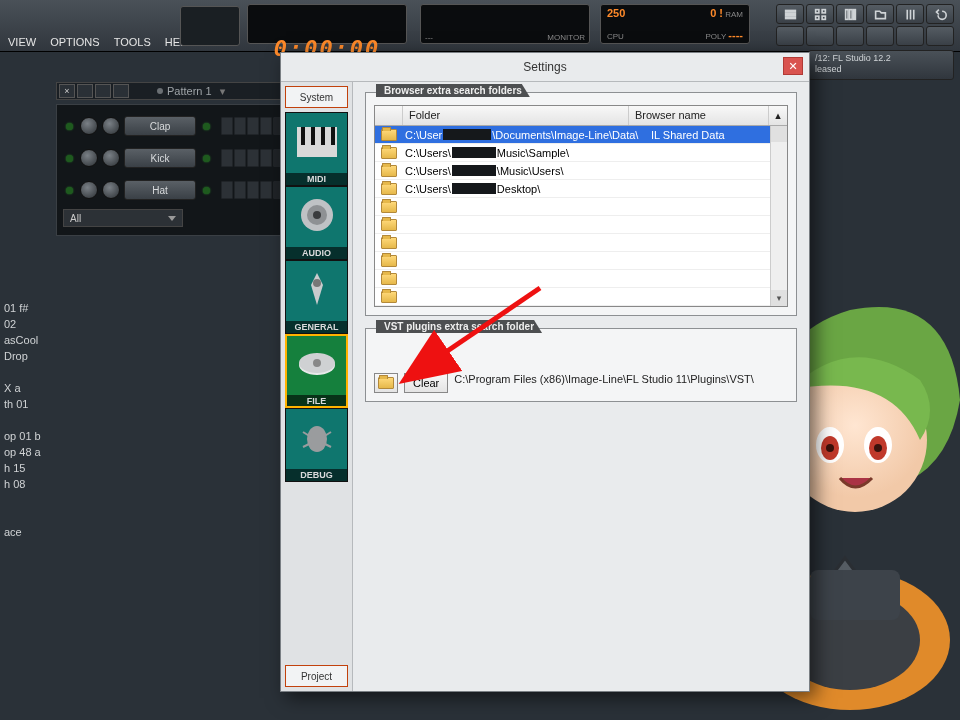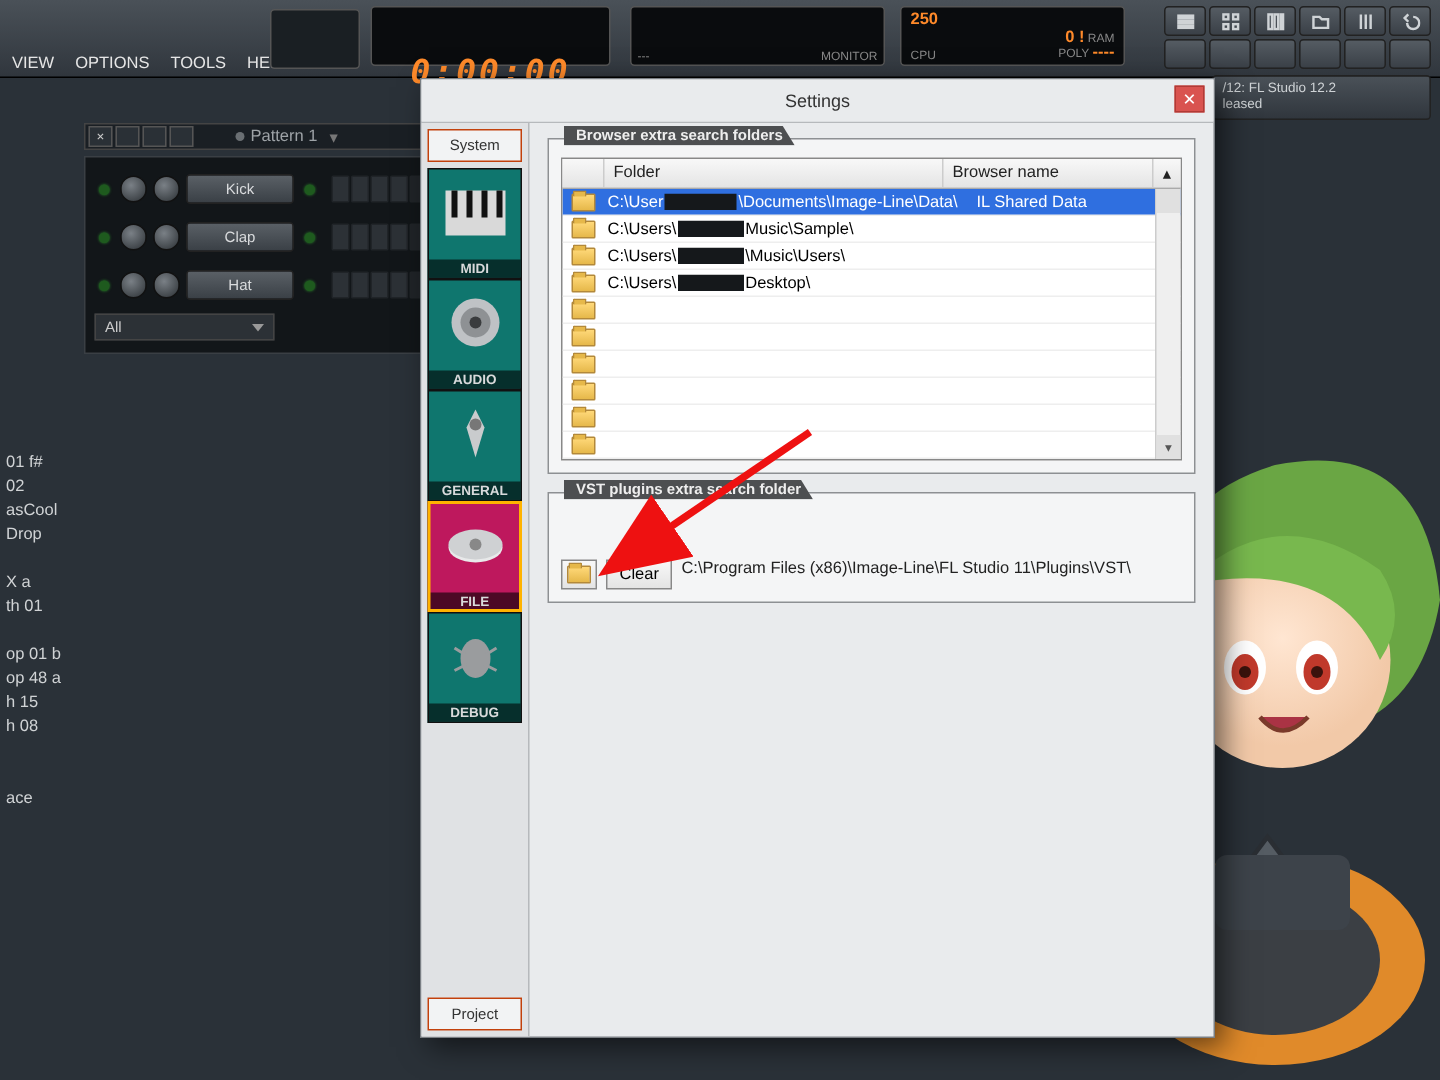--- a/index.html
+++ b/index.html
@@ -14,21 +14,21 @@
 .time-box { position: absolute; left: 247px; top: 4px; width: 160px; height: 40px; background: #0a0c0e; border: 1px solid #555; border-radius: 3px; display: flex; align-items: center; justify-content: center; }
 .time-box .digits { color: #ff8a2a; font-family: "Segoe UI", monospace; font-size: 22px; letter-spacing: 2px; font-weight: 600; font-style: italic; margin-top: 48px; } 
 
 .viz-box { position: absolute; left: 420px; top: 4px; width: 170px; height: 40px; background: #0a0c0e; border: 1px solid #555; border-radius: 3px; color:#888; font-size:8px;}
 .viz-box span{position:absolute;bottom:1px;}
 .viz-box .l{left:4px}.viz-box .r{right:4px}
 
 .cpu-box { position: absolute; left: 600px; top: 4px; width: 150px; height: 40px; background: #0a0c0e; border: 1px solid #555; border-radius: 3px; }
 .cpu-box .row{position:absolute; font-size:8px; color:#888;}
 .cpu-box .v{color:#ff8a2a; font-size:11px; font-weight:600;}
-.cpu-box .r1{top:14px; right:6px;margin-left:48px;} .cpu-box .r2{bottom:2px; right:6px;}
+.cpu-box .r1{top:2px; right:6px;margin-left:48px;} .cpu-box .r2{bottom:2px; right:6px;}
 .cpu-box .l1{top:2px; left:6px;} .cpu-box .l2{bottom:2px; left:6px;}
 
 .btn-grid { position: absolute; right: 6px; top: 4px; display: grid; grid-template-columns: repeat(6, 28px); grid-template-rows: repeat(2, 20px); gap: 2px; }
 .btn-grid .b { background: linear-gradient(#555c63,#3a4047); border: 1px solid #222; border-radius: 3px; display:flex;align-items:center;justify-content:center;}
 .btn-grid svg{width:13px;height:13px;stroke:#cfd3d6;fill:none;stroke-width:2;}
 
 .top-right-chip { position:absolute; right:6px; top:50px; width:146px; height:30px; background:linear-gradient(#4a5158,#30363d); border:1px solid #222; border-radius:3px; color:#cfd3d6; font-size:9px; padding:2px 6px; line-height:1.2;}
 
 
 .chan-bar { position:absolute; left:56px; top:82px; width:290px; height:18px; background:#1a1f24; border:1px solid #444; display:flex; align-items:center;}
@@ -59,21 +59,21 @@
 
 .settings { position:absolute; left:280px; top:52px; width:530px; height:640px; background:#e9ebed; border:1px solid #7a7f84; box-shadow:6px 6px 18px rgba(0,0,0,.55); display:flex; flex-direction:column;}
 .settings-title{height:28px;background:#e9ebed;display:flex;align-items:center;justify-content:center;position:relative;color:#333;font-size:12px;}
 .settings-close{position:absolute;right:6px;top:4px;width:20px;height:18px;background:#d9534f;color:#fff;font-size:11px;display:flex;align-items:center;justify-content:center;border:1px solid #b13a36;}
 .settings-body{flex:1;display:flex;border-top:1px solid #b6b9bc;}
 
 .side-tabs{width:72px;background:#e0e2e4;border-right:1px solid #b6b9bc;display:flex;flex-direction:column;align-items:stretch;}
 .side-tab-top,.side-tab-bottom{height:22px;background:#f2f3f4;border:1px solid #c2410c;margin:4px 4px;font-size:10px;display:flex;align-items:center;justify-content:center;color:#333;}
 .tab-spacer{flex:1;}
 .tab-icon{height:74px;margin:0 4px 0 4px;background:#0f766e;border:1px solid #111;position:relative;display:flex;align-items:flex-end;justify-content:center;}
-.tab-icon.active{outline:2px solid #ffb300;outline-offset:-2px;background:#be185d;}
+.tab-icon.active{outline:2px solid #ffb300;outline-offset:-2px;background:#15803d;}
 .tab-icon .lbl{width:100%;background:rgba(0,0,0,.6);color:#d9dadb;font-size:9px;font-weight:bold;text-align:center;padding:1px 0;}
 .tab-icon svg{position:absolute;top:8px;width:48px;height:42px;}
 
 .main-pane{flex:1;padding:10px 12px;display:flex;flex-direction:column;gap:12px;}
 
 .group{border:1px solid #8d9093;background:#f4f5f6;position:relative;}
 .group-title{position:absolute;top:-9px;left:10px;background:#4d4f51;color:#eee;font-size:10px;font-weight:bold;padding:1px 8px;clip-path:polygon(0 0,calc(100% - 8px) 0,100% 100%,0 100%);}
 .group-inner{padding:12px 8px 8px 8px;}
 
 
@@ -199,38 +199,38 @@
       <span>Pattern 1</span>
       <span style="margin-left:4px;color:#777">▾</span>
     </div>
 </div>
 <div class="rack">
   <div id="rack-rows">
       <div class="rack-row">
         <div class="led"></div>
         <div class="knob"></div>
         <div class="knob"></div>
+        <div class="chan-btn">Clap</div>
+        <div class="led"></div>
+        <div class="steps">
+          <div class="step"></div>
+          <div class="step"></div>
+          <div class="step"></div>
+          <div class="step"></div>
+          <div class="step b"></div>
+          <div class="step b"></div>
+          <div class="step b"></div>
+          <div class="step b"></div>
+        </div>
+      </div>
+      <div class="rack-row">
+        <div class="led"></div>
+        <div class="knob"></div>
+        <div class="knob"></div>
         <div class="chan-btn">Kick</div>
-        <div class="led"></div>
-        <div class="steps">
-          <div class="step"></div>
-          <div class="step"></div>
-          <div class="step"></div>
-          <div class="step"></div>
-          <div class="step b"></div>
-          <div class="step b"></div>
-          <div class="step b"></div>
-          <div class="step b"></div>
-        </div>
-      </div>
-      <div class="rack-row">
-        <div class="led"></div>
-        <div class="knob"></div>
-        <div class="knob"></div>
-        <div class="chan-btn">Clap</div>
         <div class="led"></div>
         <div class="steps">
           <div class="step"></div>
           <div class="step"></div>
           <div class="step"></div>
           <div class="step"></div>
           <div class="step b"></div>
           <div class="step b"></div>
           <div class="step b"></div>
           <div class="step b"></div>

